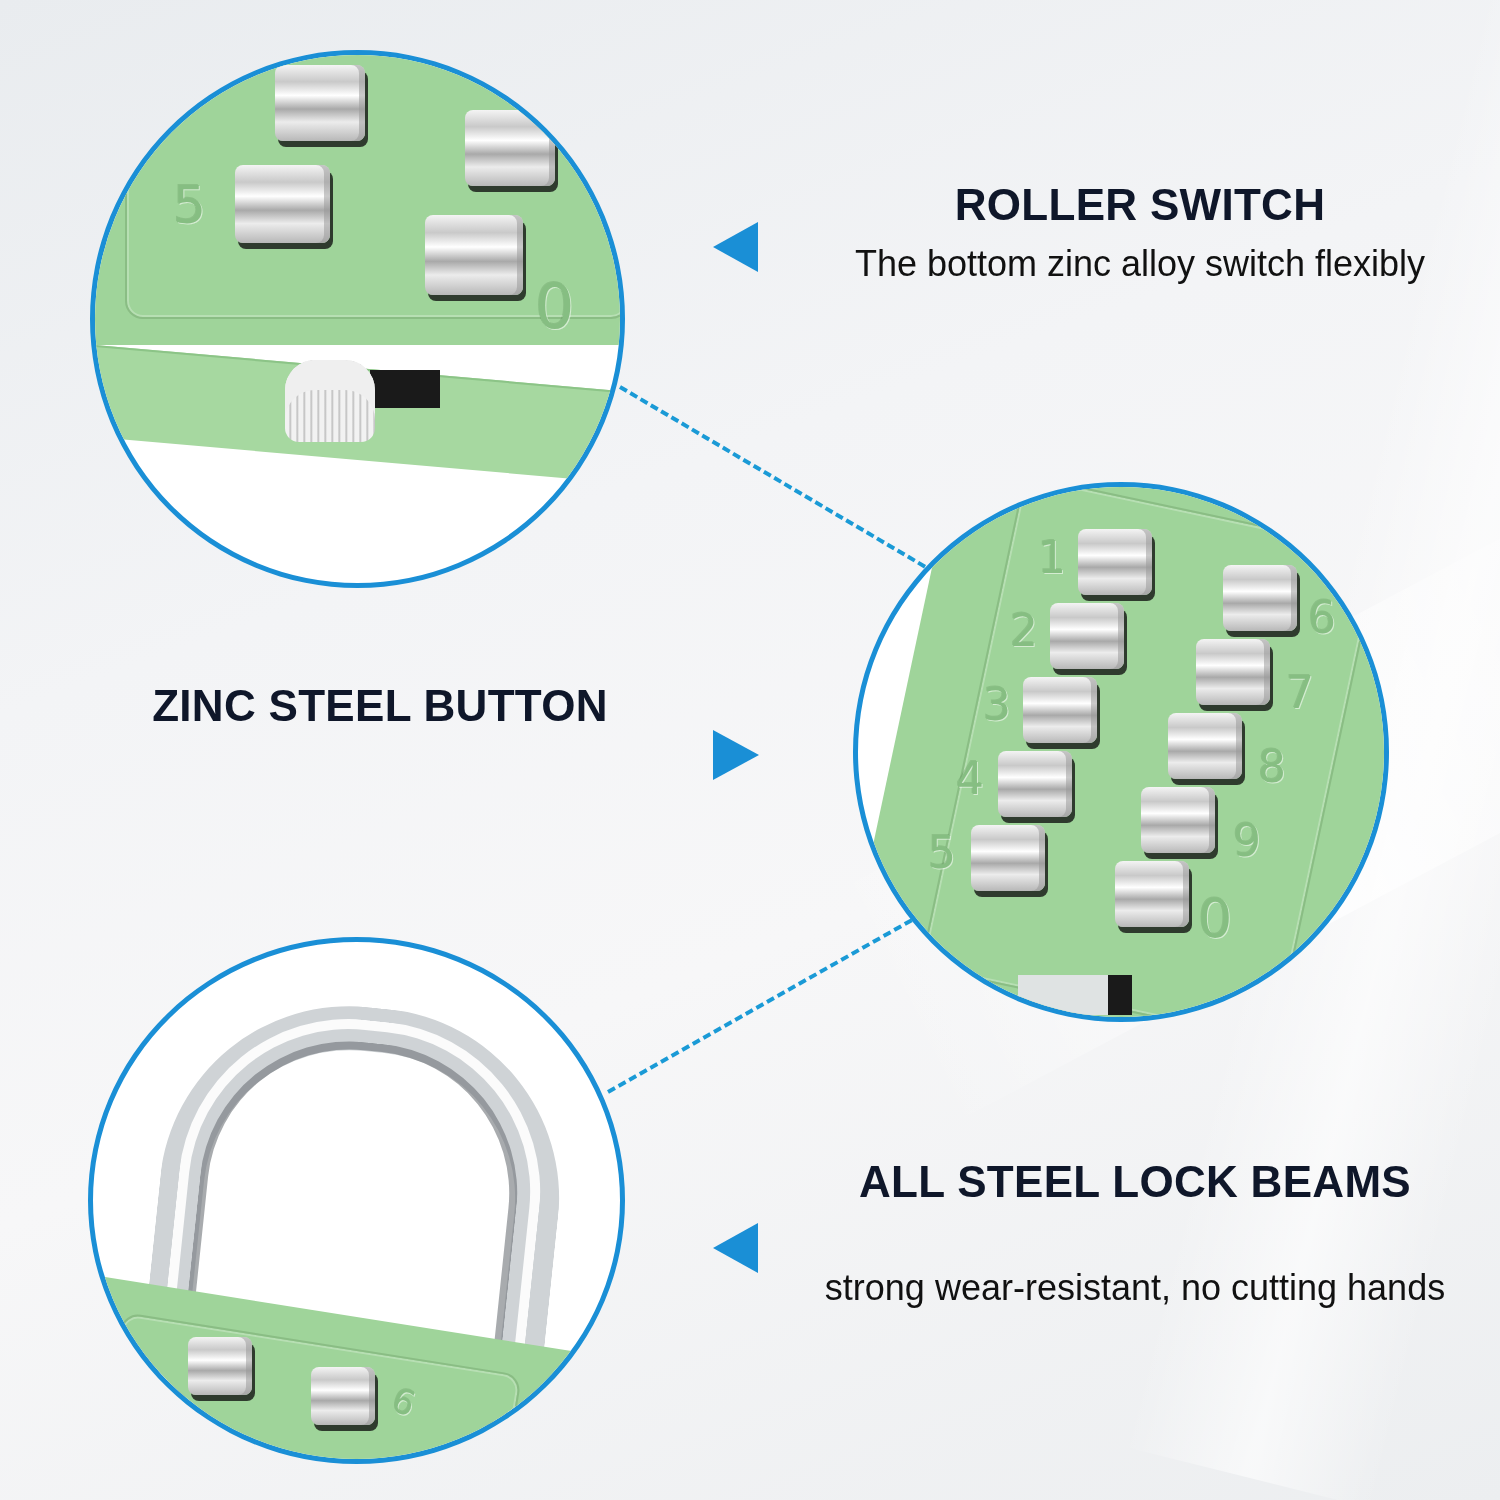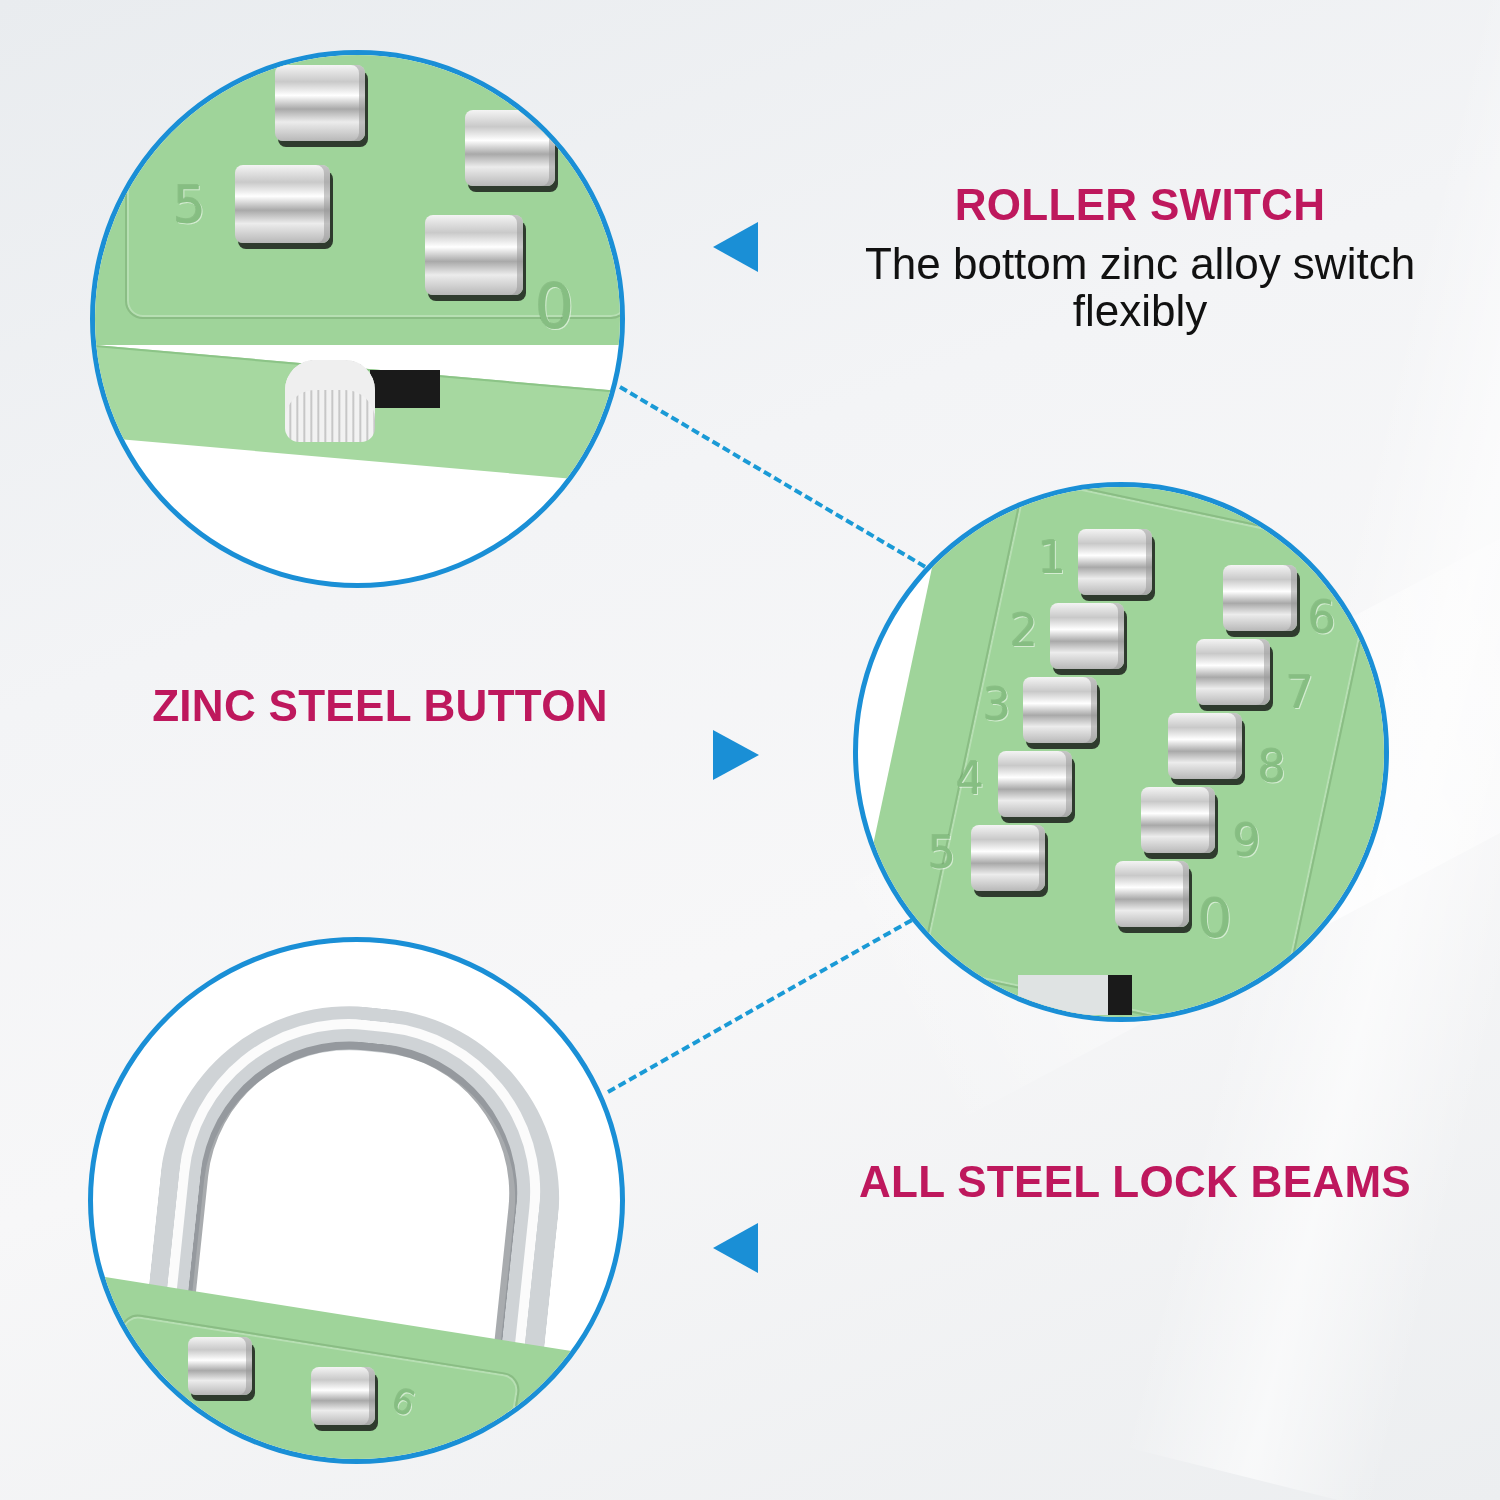--- a/index.html
+++ b/index.html
@@ -58,25 +58,25 @@
     }
 
     .dash { position: absolute; height: 0; border-top: 4px dashed #1a9ad6; transform-origin: left center; }
 
     .tri { position: absolute; width: 0; height: 0; }
     .tri.left { border-top: 25px solid transparent; border-bottom: 25px solid transparent; border-right: 45px solid #1a8fd6; }
     .tri.right { border-top: 25px solid transparent; border-bottom: 25px solid transparent; border-left: 46px solid #1a8fd6; }
 
     .feature { position: absolute; text-align: center; }
     .feature h2 {
-      margin: 0; color: #be185d; font-weight: 700; font-size: 44px; letter-spacing: 0.3px;
+      margin: 0; color: #0f172a; font-weight: 700; font-size: 44px; letter-spacing: 0.3px;
       font-family: "Liberation Sans", sans-serif;
     }
     .feature p {
-      margin: 10px 0 0 0; color: #111111; font-size: 44px; line-height: 47px;
+      margin: 10px 0 0 0; color: #111111; font-size: 36px; line-height: 47px;
       font-family: "Liberation Sans", sans-serif;
     }
     .f1 { left: 800px; top: 180px; width: 680px; }
     .f2 { left: 50px; top: 681px; width: 660px; }
     .f3 { left: 790px; top: 1157px; width: 690px; }
   </style>
 </head>
 <body>
 
 <div class="sheen s1"></div>
@@ -152,14 +152,15 @@
 </div>
 
 <div class="feature f2">
   <h2>ZINC STEEL BUTTON</h2>
 </div>
 
 <div class="feature f3">
   <h2>ALL STEEL LOCK BEAMS</h2>
   <p>
     <br>
+    <span>strong wear-resistant, no cutting hands</span>
   </p>
 </div>
 
 </body></html>

